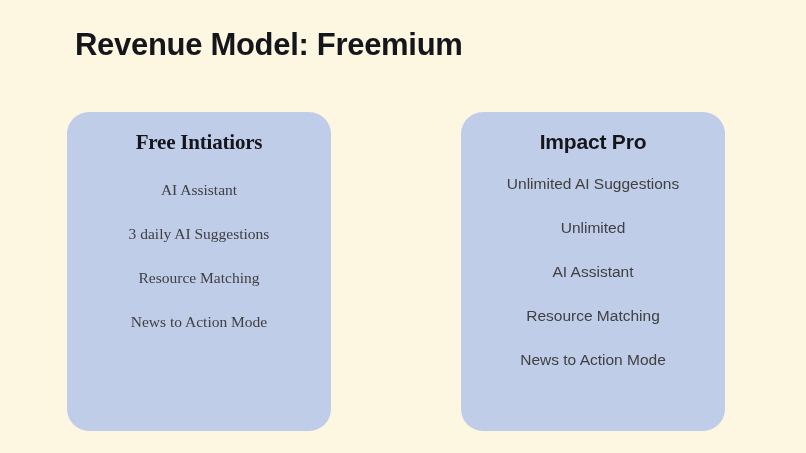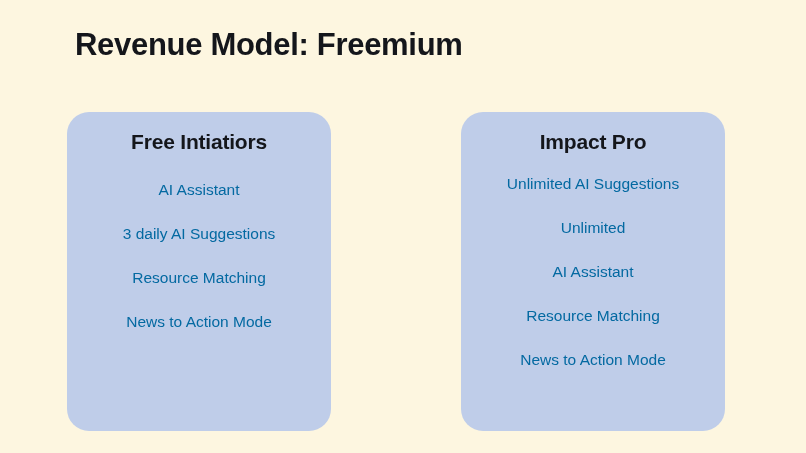--- a/index.html
+++ b/index.html
@@ -41,21 +41,21 @@
   .plan-card {
     position: absolute;
     top: 112px;
     width: 264px;
     height: 319px;
     background: #bfcde9;
     border-radius: 22px;
     box-sizing: border-box;
     padding: 16px 10px 0 10px;
   }
-  #card-free  { left: 67px;  }
+  #card-free  { left: 67px; font-family: Liberation Serif, serif;  }
   #card-pro   { left: 433px; margin-left: 28px; }
 
   .plan-name {
     text-align: center;
     font-size: 21px;
     font-weight: 700;
     letter-spacing: -0.2px;
     line-height: 28px;
     color: #14161b;
     margin: 0 0 6px 0;
@@ -64,21 +64,21 @@
   .feature-list {
     list-style: none;
     margin: 0;
     padding: 0;
   }
   .feature-item {
     text-align: center;
     font-size: 15.5px;
     font-weight: 400;
     line-height: 20px;
-    color: #0369a1;
+    color: #404040;
     margin: 0;
     height: 44px;
     display: flex;
     align-items: center;
     justify-content: center;
     white-space: nowrap;
   }
 
   
   #card-free .feature-list  { margin-top: 12px; }

